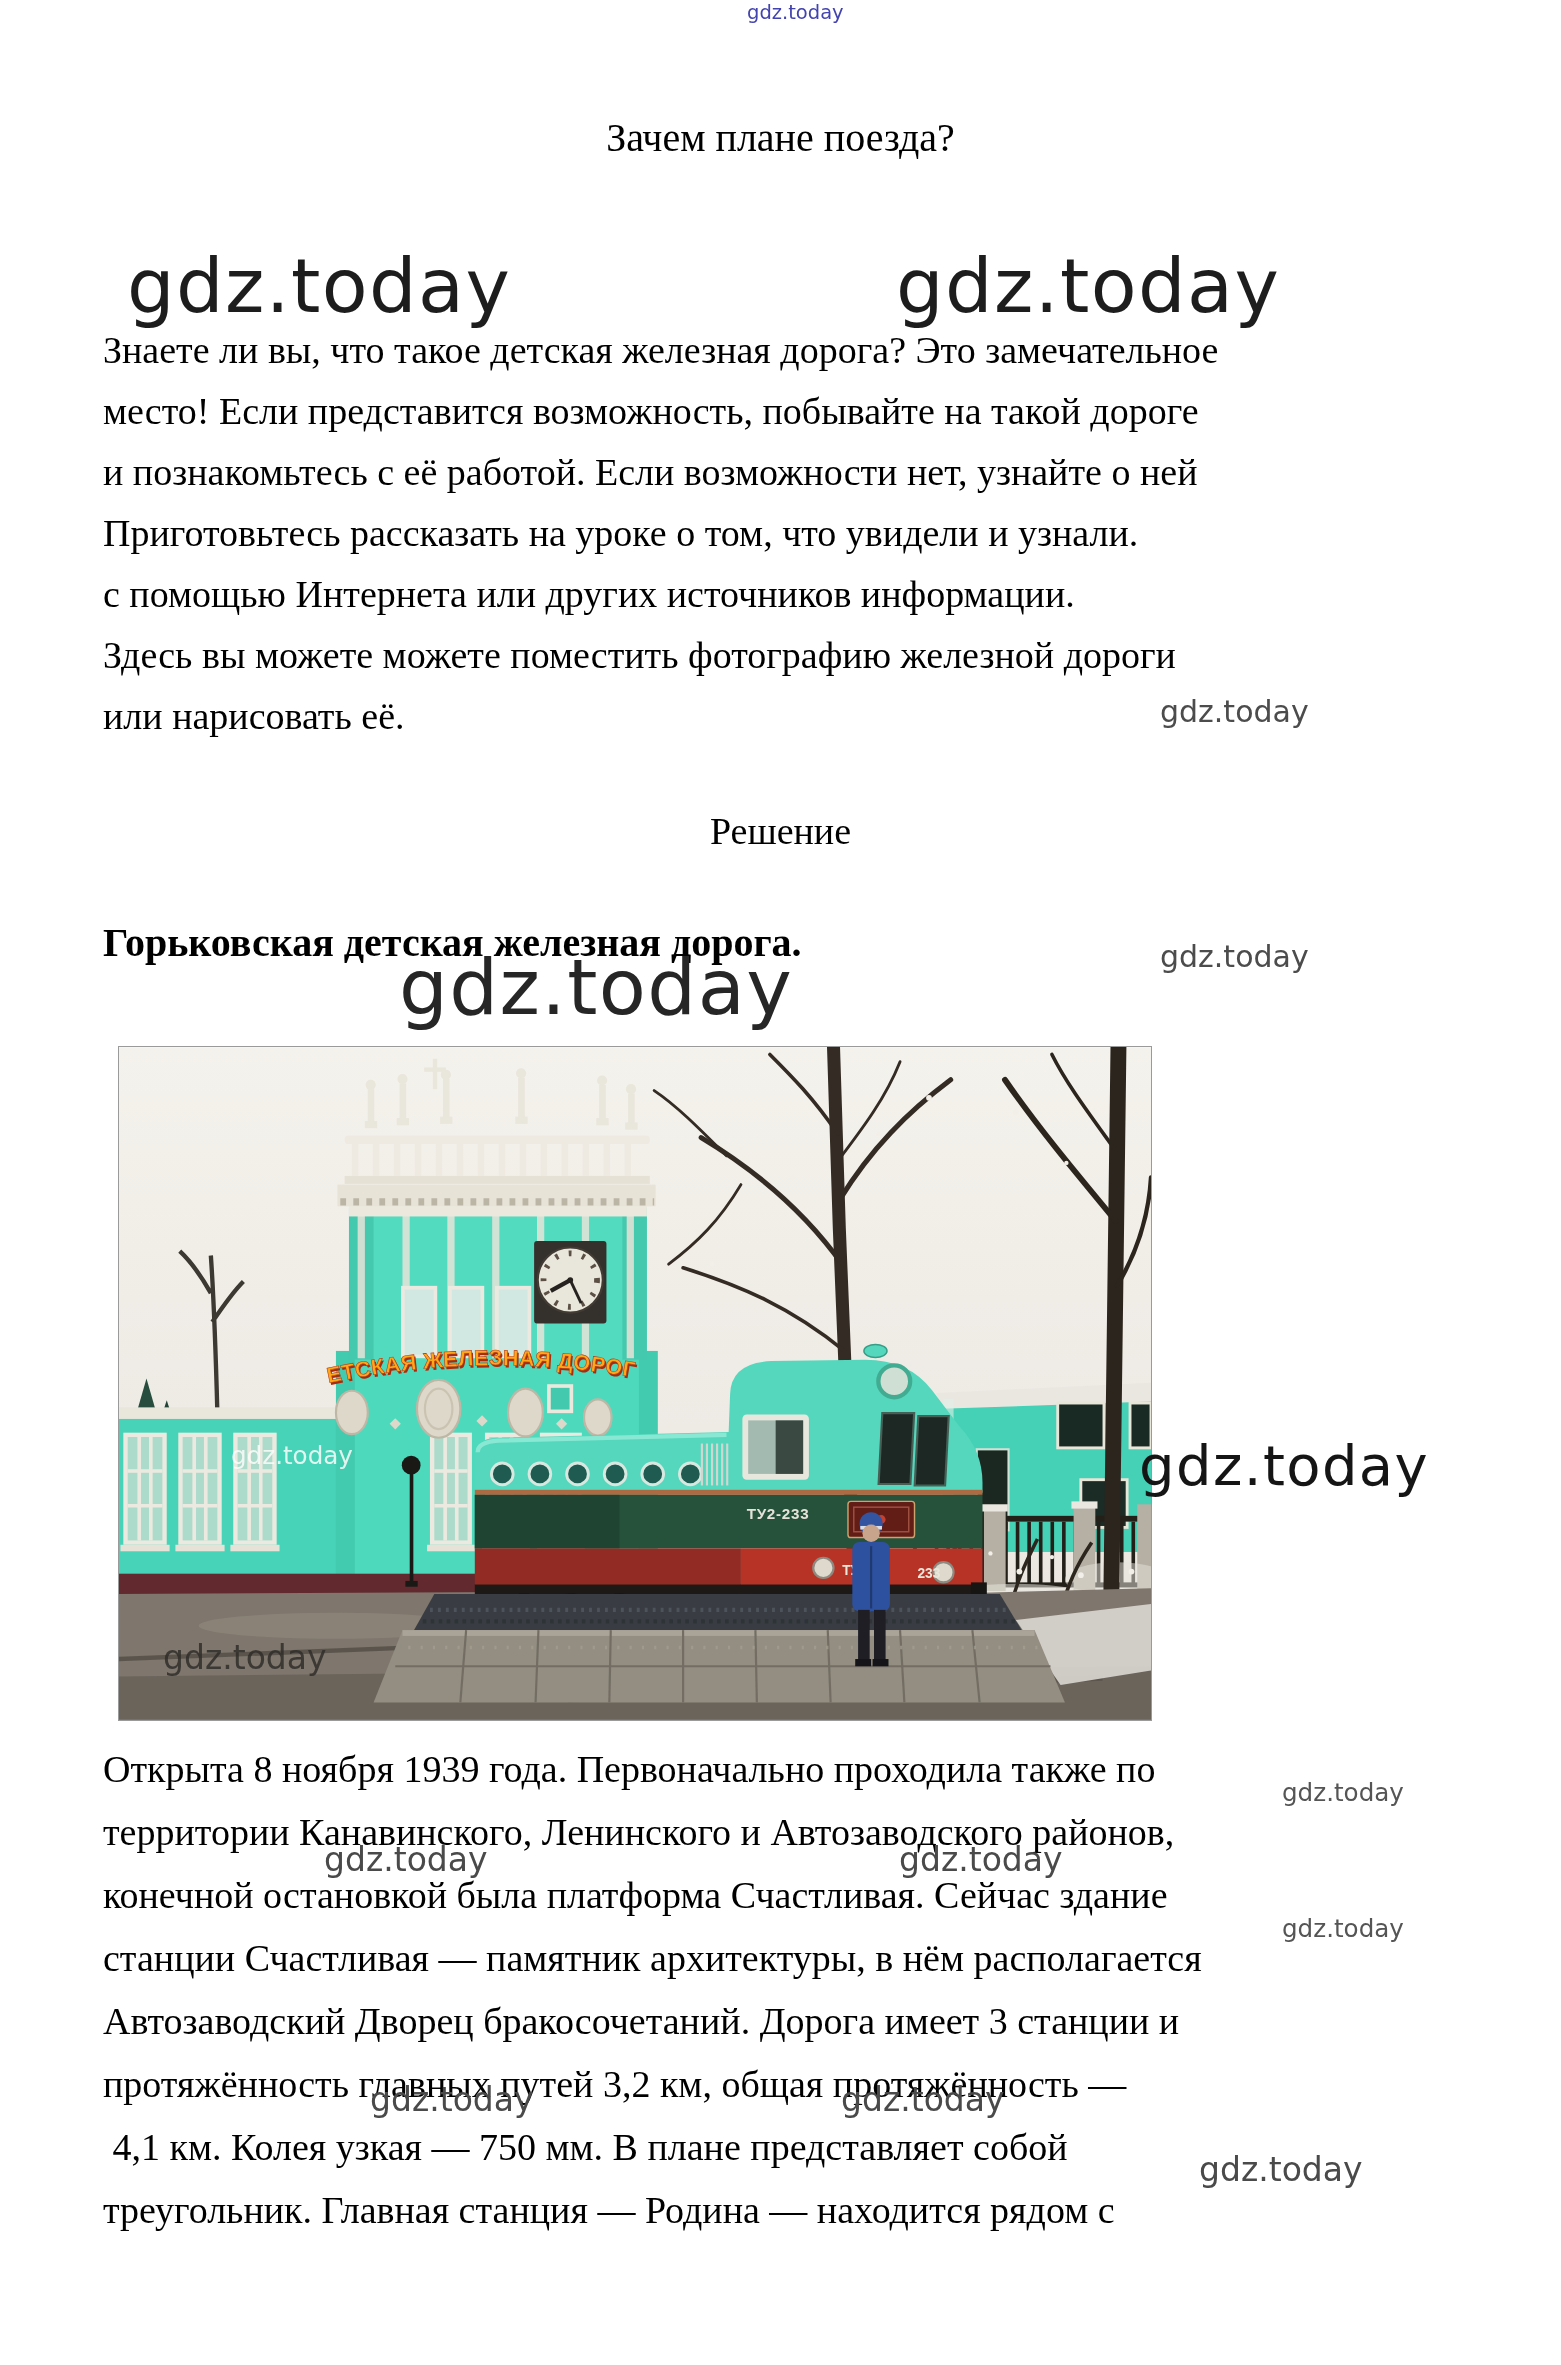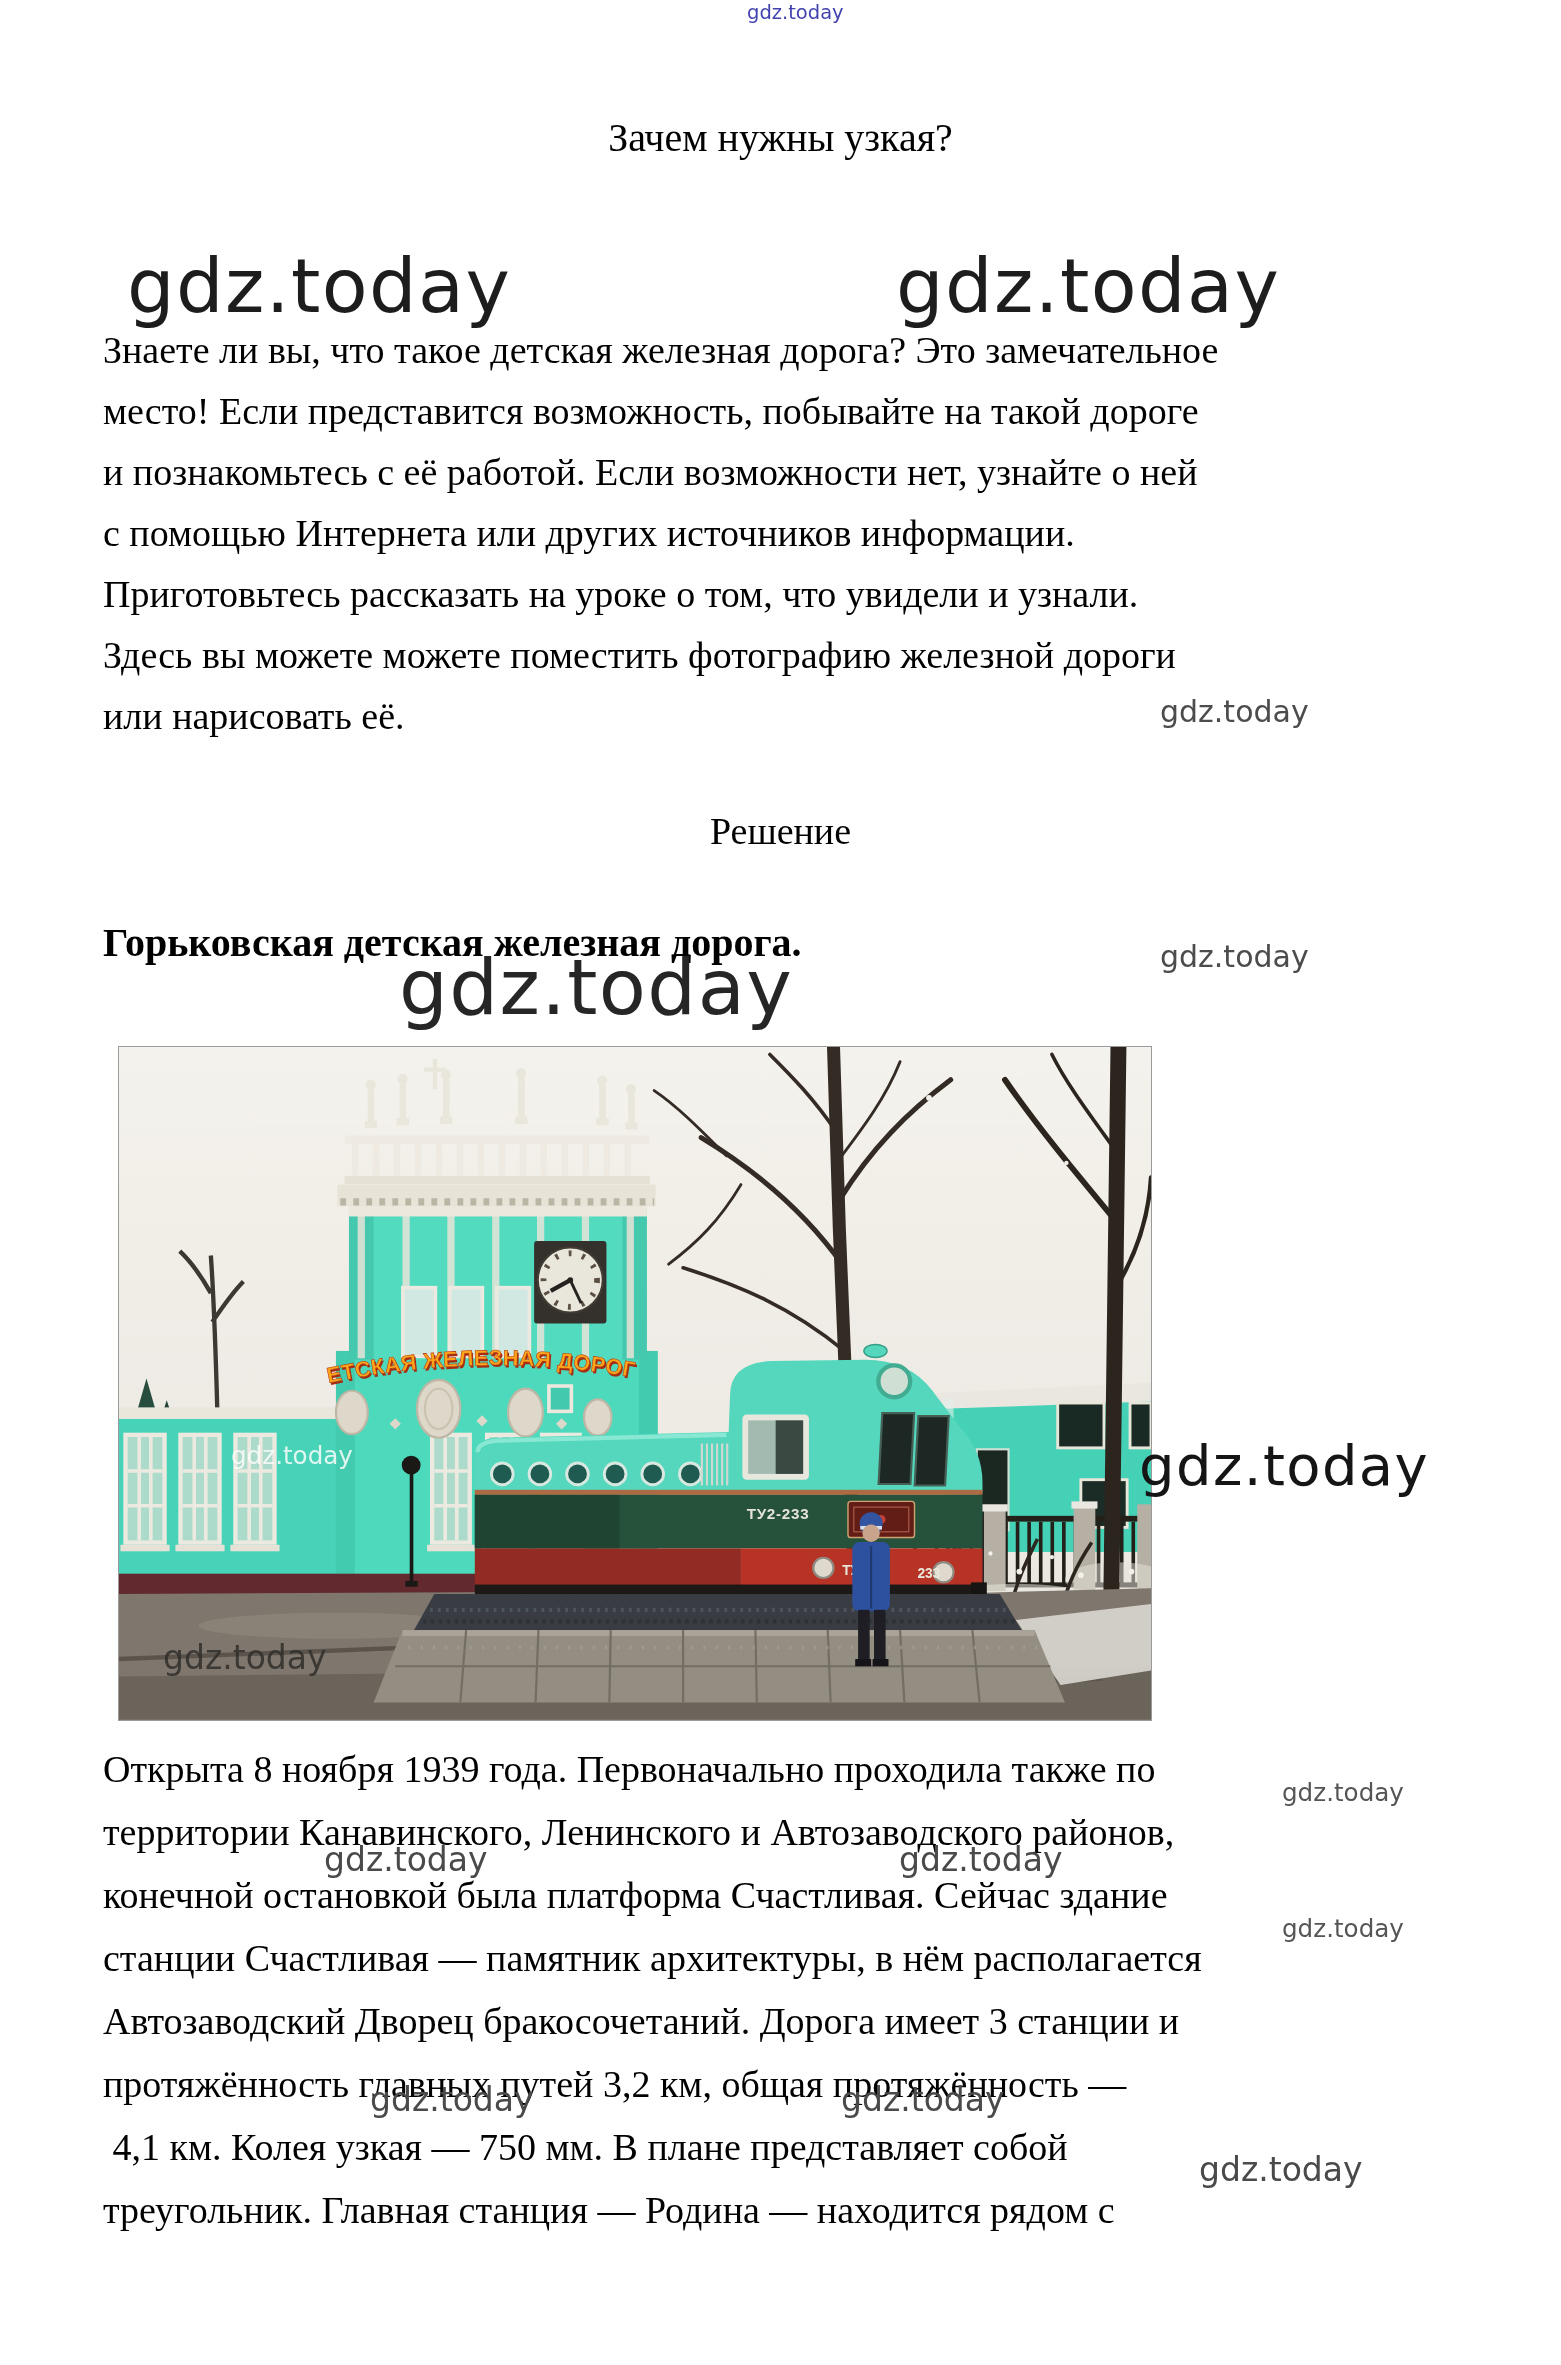--- a/index.html
+++ b/index.html
@@ -21,31 +21,31 @@
   #photo{position:absolute;left:119px;top:1047px;width:1032px;height:673px;outline:0.7px solid #9a9a9a;}
   #photo svg{display:block;}
 </style>
 </head>
 <body>
 
 <div id="page">
 
   <div class="wm" style="left:747px;top:2.9px;font-size:19.5px;color:#4343b0;">gdz.today</div>
 
-  <div id="title" class="centered serif">Зачем нужны узкая?</div>
+  <div id="title" class="centered serif">Зачем плане поезда?</div>
 
   <div class="wm wm-big" style="left:127px;top:249px;">gdz.today</div>
   <div class="wm wm-big" style="left:896px;top:249px;">gdz.today</div>
 
   <div id="intro">
     <div class="tline">Знаете ли вы, что такое детская железная дорога? Это замечательное</div>
     <div class="tline">место! Если представится возможность, побывайте на такой дороге</div>
     <div class="tline">и познакомьтесь с её работой. Если возможности нет, узнайте о ней</div>
+    <div class="tline">Приготовьтесь рассказать на уроке о том, что увидели и узнали.</div>
     <div class="tline">с помощью Интернета или других источников информации.</div>
-    <div class="tline">Приготовьтесь рассказать на уроке о том, что увидели и узнали.</div>
     <div class="tline">Здесь вы можете можете поместить фотографию железной дороги</div>
     <div class="tline">или нарисовать её.</div>
   </div>
 
   <div class="wm" style="left:1160px;top:697px;font-size:30px;color:#4c4c4c;">gdz.today</div>
 
   <div id="solution" class="centered serif">Решение</div>
   <div id="boldhead">Горьковская детская железная дорога.</div>
 
   <div class="wm" style="left:1160px;top:942px;font-size:30px;color:#4c4c4c;">gdz.today</div>

